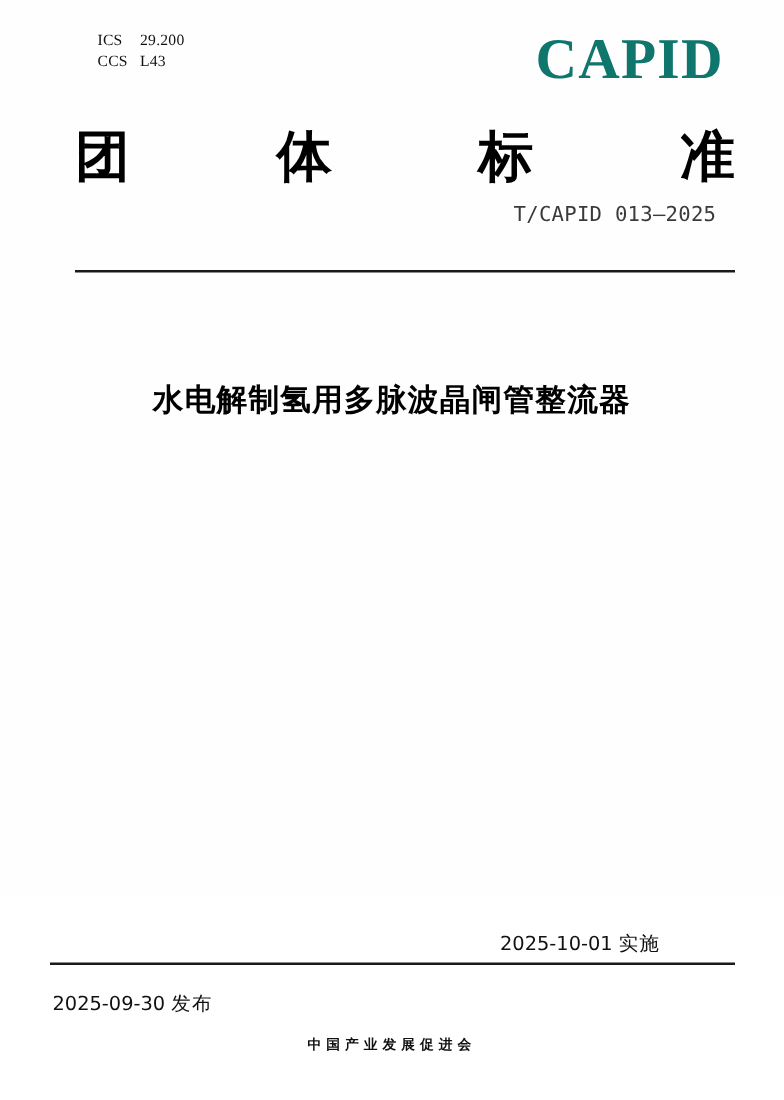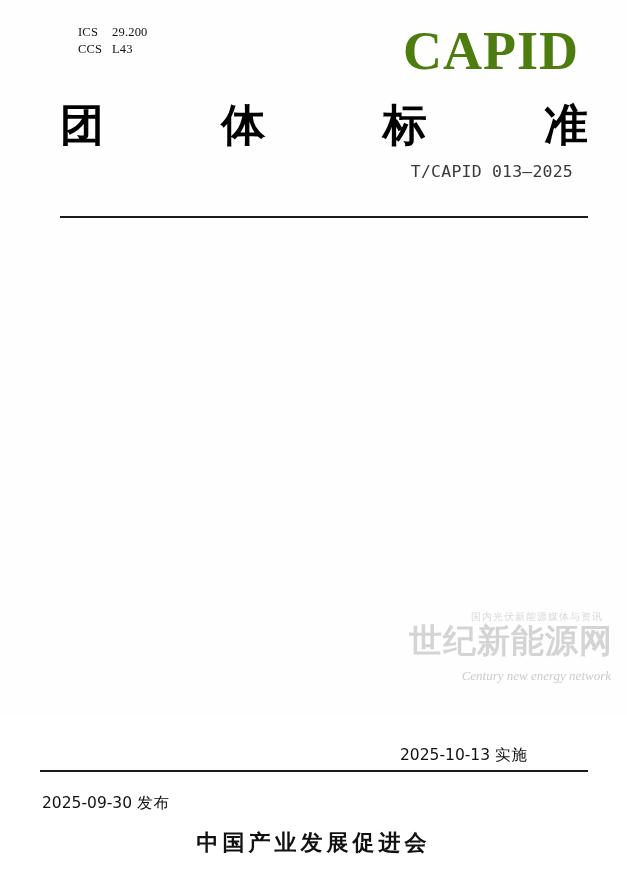--- a/index.html
+++ b/index.html
@@ -42,23 +42,23 @@
     display: inline-block;
     min-width: 34px;
   }
 
   .brand {
     position: absolute;
     right: 48px;
     top: 24px;
     font-family: "Liberation Serif", serif;
     font-weight: bold;
-    font-size: 54px;
-    letter-spacing: 1px;
-    color: #4d7c0f;
+    font-size: 46px;
+    letter-spacing: 1px;
+    color: #0f766e;
     line-height: 1;
   }
 
   .tuanti {
     position: absolute;
     left: 60px;
     top: 96px;
     width: 528px;
     display: flex;
     justify-content: space-between;
@@ -189,21 +189,21 @@
   }
 
   .publisher {
     position: absolute;
     left: 0;
     top: 828px;
     width: 627px;
     text-align: center;
     font-family: "DejaVu Sans", sans-serif;
     font-weight: bold;
-    font-size: 22px;
+    font-size: 11px;
     letter-spacing: 4px;
     color: #111;
   }
 </style>
 </head>
 <body>
 
 <div class="page">
 
   <div class="ics-block">
@@ -221,33 +221,29 @@
     <span>团</span>
     <span>体</span>
     <span>标</span>
     <span>准</span>
   </div>
 
   <div class="std-no">T/CAPID 013—2025</div>
 
   <div class="rule-top"></div>
 
-
-  <div class="watermark">
-    <div class="wm-tiny">国内光伏新能源媒体与资讯</div>
-    <div class="wm-main">世纪新能源网</div>
-    <div class="wm-sub">Century new energy network</div>
-  </div>
+  <div class="title-cn">水电解制氢用多脉波晶闸管整流器</div>
+
 
   <div class="issue-date">
     <span>2025-09-30</span>
     <span class="date-label">发布</span>
   </div>
   <div class="impl-date">
-    <span>2025-10-13</span>
+    <span>2025-10-01</span>
     <span class="date-label">实施</span>
   </div>
 
   <div class="rule-bottom"></div>
 
   <div class="publisher">中国产业发展促进会</div>
 
 </div>
 
 </body></html>

